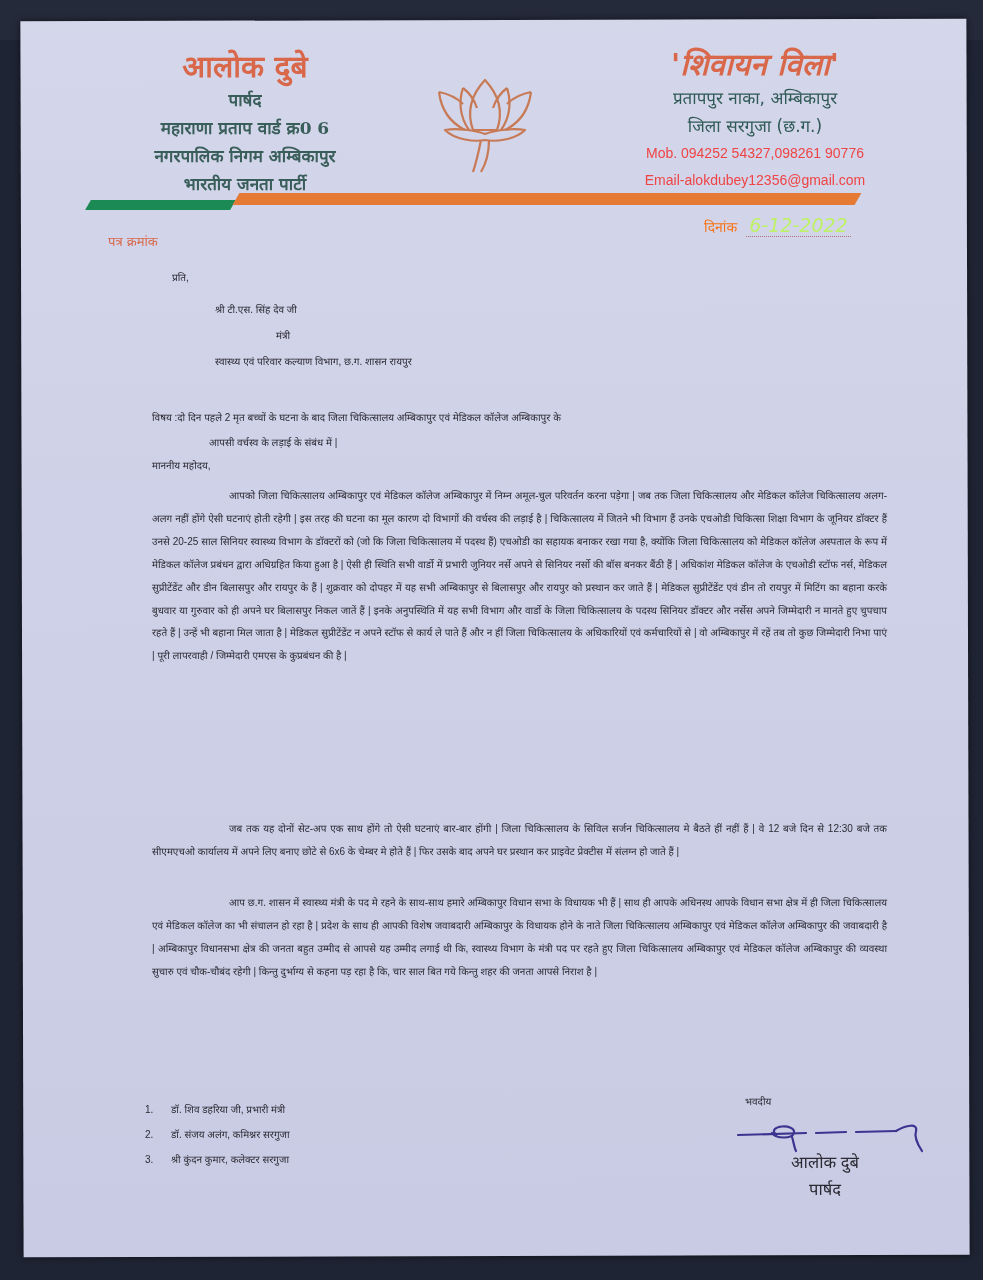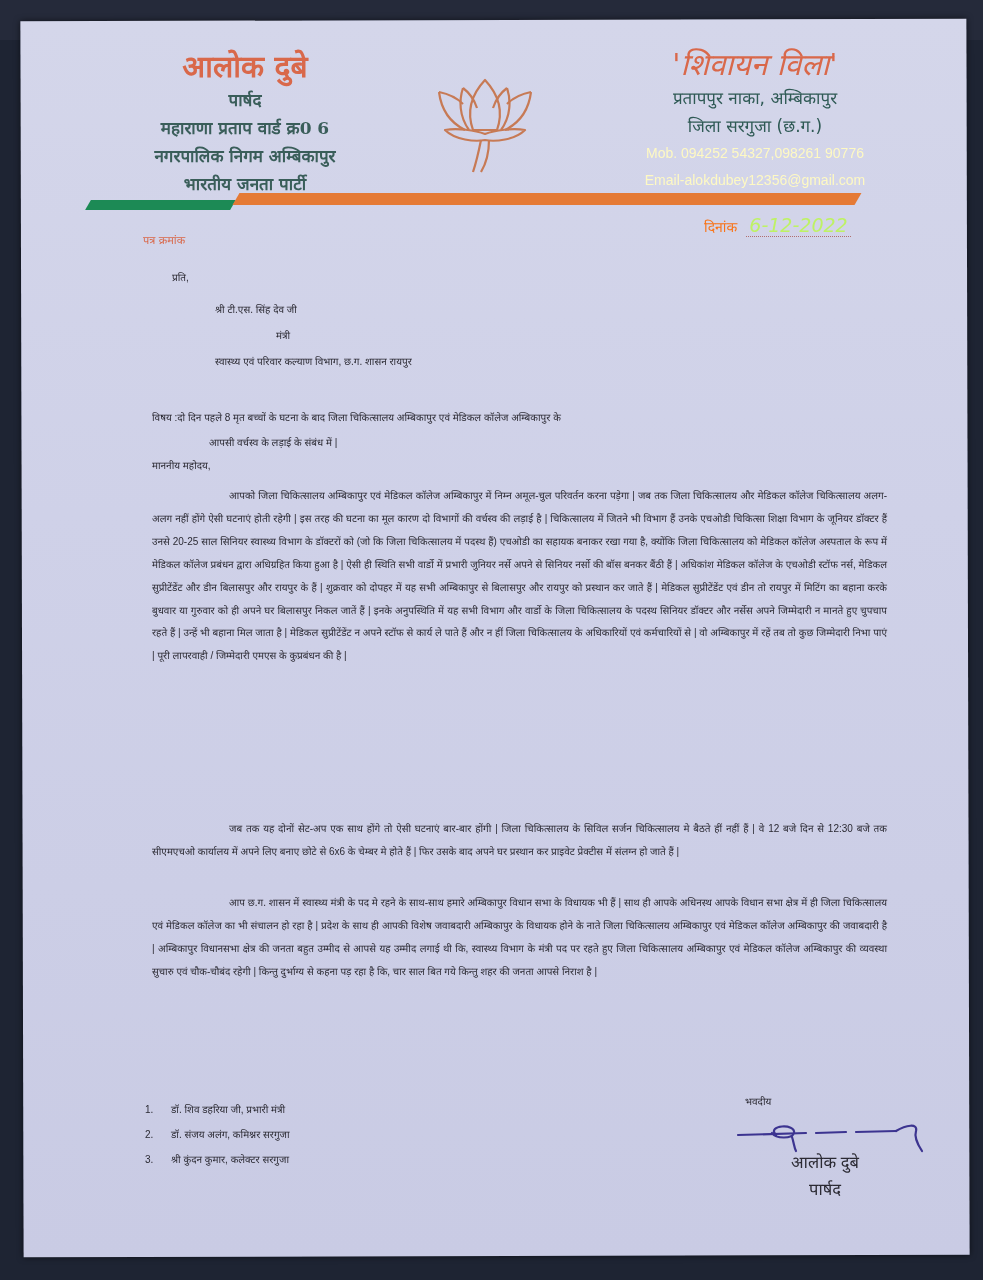--- a/index.html
+++ b/index.html
@@ -16,29 +16,29 @@
     box-shadow:0 0 6px rgba(0,0,0,0.6);
     transform:rotate(-0.15deg);
   }
   .letter { position:absolute; left:0; top:0; width:983px; height:1280px; color:#2a2730; }
 
   
   .lh-left { position:absolute; left:100px; top:48px; width:290px; text-align:center; color:#2f5a55; }
   .lh-name { font-family:"DejaVu Serif", serif; font-size:30px; font-weight:bold; color:#d9684a; line-height:38px; }
   .lh-line { font-family:"DejaVu Serif", serif; font-size:17px; line-height:28px; color:#3a5e5a; font-weight:bold; }
   .lh-right { position:absolute; left:610px; top:46px; width:290px; text-align:center; color:#2f5a55; }
-  .lh-villa { font-family:"DejaVu Serif", serif; font-size:30px; font-weight:normal; color:#d9684a; font-style:italic; line-height:38px; }
+  .lh-villa { font-family:"DejaVu Serif", serif; font-size:30px; font-weight:bold; color:#d9684a; font-style:italic; line-height:38px; }
   .lh-rline { font-family:"DejaVu Sans", sans-serif; font-size:17px; line-height:28px; color:#2f5a55; }
-  .lh-contact { font-family:"Liberation Sans", sans-serif; font-size:14px; line-height:27px; color:#fef9c3; }
+  .lh-contact { font-family:"Liberation Sans", sans-serif; font-size:14px; line-height:27px; color:#ef4444; }
   .lotus { position:absolute; left:425px; top:68px; width:120px; height:110px; }
 
   .band-green { position:absolute; left:88px; top:200px; width:145px; height:10px; background:#1c8a55; transform:skewX(-30deg); transform-origin:left; }
   .band-orange { position:absolute; left:236px; top:193px; width:622px; height:12px; background:#e57a35; transform:skewX(-30deg); }
 
-  .ref-label { position:absolute; left:108px; top:232px; font-size:11px; color:#d9684a;margin-left:35px; }
+  .ref-label { position:absolute; left:108px; top:232px; font-size:13px; color:#d9684a; }
   .date-wrap { position:absolute; left:704px; top:214px; }
   .date-label { font-size:14px; color:#f97316; }
   .date-value { font-family:"DejaVu Sans", sans-serif; font-size:19px; color:#bef264; font-style:italic; border-bottom:1px dotted #b07070; padding:0 3px; margin-left:4px; }
 
   .text { font-family:"Liberation Sans", sans-serif; font-size:10px; color:#2b2a33; }
   .to-label { position:absolute; left:172px; top:270px; }
   .to-name { position:absolute; left:215px; top:302px; }
   .to-role { position:absolute; left:276px; top:328px; }
   .to-dept { position:absolute; left:215px; top:354px; }
 
@@ -106,21 +106,21 @@
     <span class="date-label">दिनांक</span>
     <span class="date-value">6-12-2022</span>
   </div>
 
   <div class="text to-label">प्रति,</div>
   <div class="text to-name">श्री टी.एस. सिंह देव जी</div>
   <div class="text to-role">मंत्री</div>
   <div class="text to-dept">स्वास्थ्य एवं परिवार कल्याण विभाग, छ.ग. शासन रायपुर</div>
 
   <div class="text subject">
-    <div>विषय :दो दिन पहले 8 मृत बच्चों के घटना के बाद जिला चिकित्सालय अम्बिकापुर एवं मेडिकल कॉलेज अम्बिकापुर के</div>
+    <div>विषय :दो दिन पहले 2 मृत बच्चों के घटना के बाद जिला चिकित्सालय अम्बिकापुर एवं मेडिकल कॉलेज अम्बिकापुर के</div>
     <div class="indent">आपसी वर्चस्व के लड़ाई के संबंध में |</div>
   </div>
 
   <div class="text salutation">माननीय महोदय,</div>
 
   <div class="text para p1">आपको जिला चिकित्सालय अम्बिकापुर एवं मेडिकल कॉलेज अम्बिकापुर में निम्न अमूल-चुल परिवर्तन करना पड़ेगा | जब तक जिला चिकित्सालय और मेडिकल कॉलेज चिकित्सालय अलग-अलग नहीं होंगे ऐसी घटनाएं होती रहेगी | इस तरह की घटना का मूल कारण दो विभागों की वर्चस्व की लड़ाई है | चिकित्सालय में जितने भी विभाग हैं उनके एचओडी चिकित्सा शिक्षा विभाग के जूनियर डॉक्टर हैं उनसे 20-25 साल सिनियर स्वास्थ्य विभाग के डॉक्टरों को (जो कि जिला चिकित्सालय में पदस्थ हैं) एचओडी का सहायक बनाकर रखा गया है, क्योंकि जिला चिकित्सालय को मेडिकल कॉलेज अस्पताल के रूप में मेडिकल कॉलेज प्रबंधन द्वारा अधिग्रहित किया हुआ है | ऐसी ही स्थिति सभी वार्डो में प्रभारी जुनियर नर्से अपने से सिनियर नर्सो की बॉस बनकर बैंठी हैं | अधिकांश मेडिकल कॉलेज के एचओडी स्टॉफ नर्स, मेडिकल सुप्रीटेंडेंट और डीन बिलासपुर और रायपुर के हैं | शुक्रवार को दोपहर में यह सभी अम्बिकापुर से बिलासपुर और रायपुर को प्रस्थान कर जाते  हैं | मेडिकल सुप्रीटेंडेंट एवं डीन तो रायपुर में मिटिंग का बहाना करके बुधवार या गुरुवार को ही अपने घर बिलासपुर निकल जातें हैं | इनके अनुपस्थिति में यह सभी विभाग और वार्डो के जिला चिकित्सालय के पदस्थ सिनियर डॉक्टर और नर्सेस अपने जिम्मेदारी न मानते हुए चुपचाप रहते हैं | उन्हें भी बहाना मिल जाता है | मेडिकल सुप्रीटेंडेंट न अपने स्टॉफ से कार्य ले पाते हैं और न हीं जिला चिकित्सालय के अधिकारियों एवं कर्मचारियों से | वो अम्बिकापुर में रहें तब तो कुछ जिम्मेदारी निभा पाएं  | पूरी लापरवाही / जिम्मेदारी एमएस के कुप्रबंधन की है |</div>
   <div class="text para p2">जब तक यह दोनों सेट-अप एक साथ होंगे तो ऐसी घटनाएं बार-बार होंगी | जिला चिकित्सालय के सिविल सर्जन चिकित्सालय मे बैठते हीं नहीं हैं | वे 12 बजे दिन से 12:30 बजे तक सीएमएचओ कार्यालय में अपने लिए बनाए छोटे से 6x6 के चेम्बर मे होते हैं | फिर उसके बाद अपने घर प्रस्थान कर प्राइवेट प्रेक्टीस में संलग्न हो जाते हैं |</div>
   <div class="text para p3">आप छ.ग. शासन में स्वास्थ्य मंत्री के पद मे रहने के साथ-साथ हमारे अम्बिकापुर विधान सभा के विधायक भी हैं | साथ ही आपके अधिनस्थ आपके विधान सभा क्षेत्र में ही जिला चिकित्सालय एवं मेडिकल कॉलेज का भी संचालन हो रहा है | प्रदेश के साथ ही आपकी विशेष जवाबदारी अम्बिकापुर के विधायक होने के नाते जिला चिकित्सालय अम्बिकापुर एवं मेडिकल कॉलेज अम्बिकापुर की जवाबदारी है | अम्बिकापुर विधानसभा क्षेत्र की जनता बहुत उम्मीद से आपसे यह उम्मीद लगाई थी कि, स्वास्थ्य विभाग के मंत्री पद पर रहते हुए जिला चिकित्सालय अम्बिकापुर एवं मेडिकल कॉलेज अम्बिकापुर की व्यवस्था सुचारु एवं चौक-चौबंद रहेगी | किन्तु दुर्भाग्य से कहना पड़ रहा है कि, चार साल बित गये किन्तु शहर की जनता आपसे निराश है |</div>
 
   <div class="text cc">

